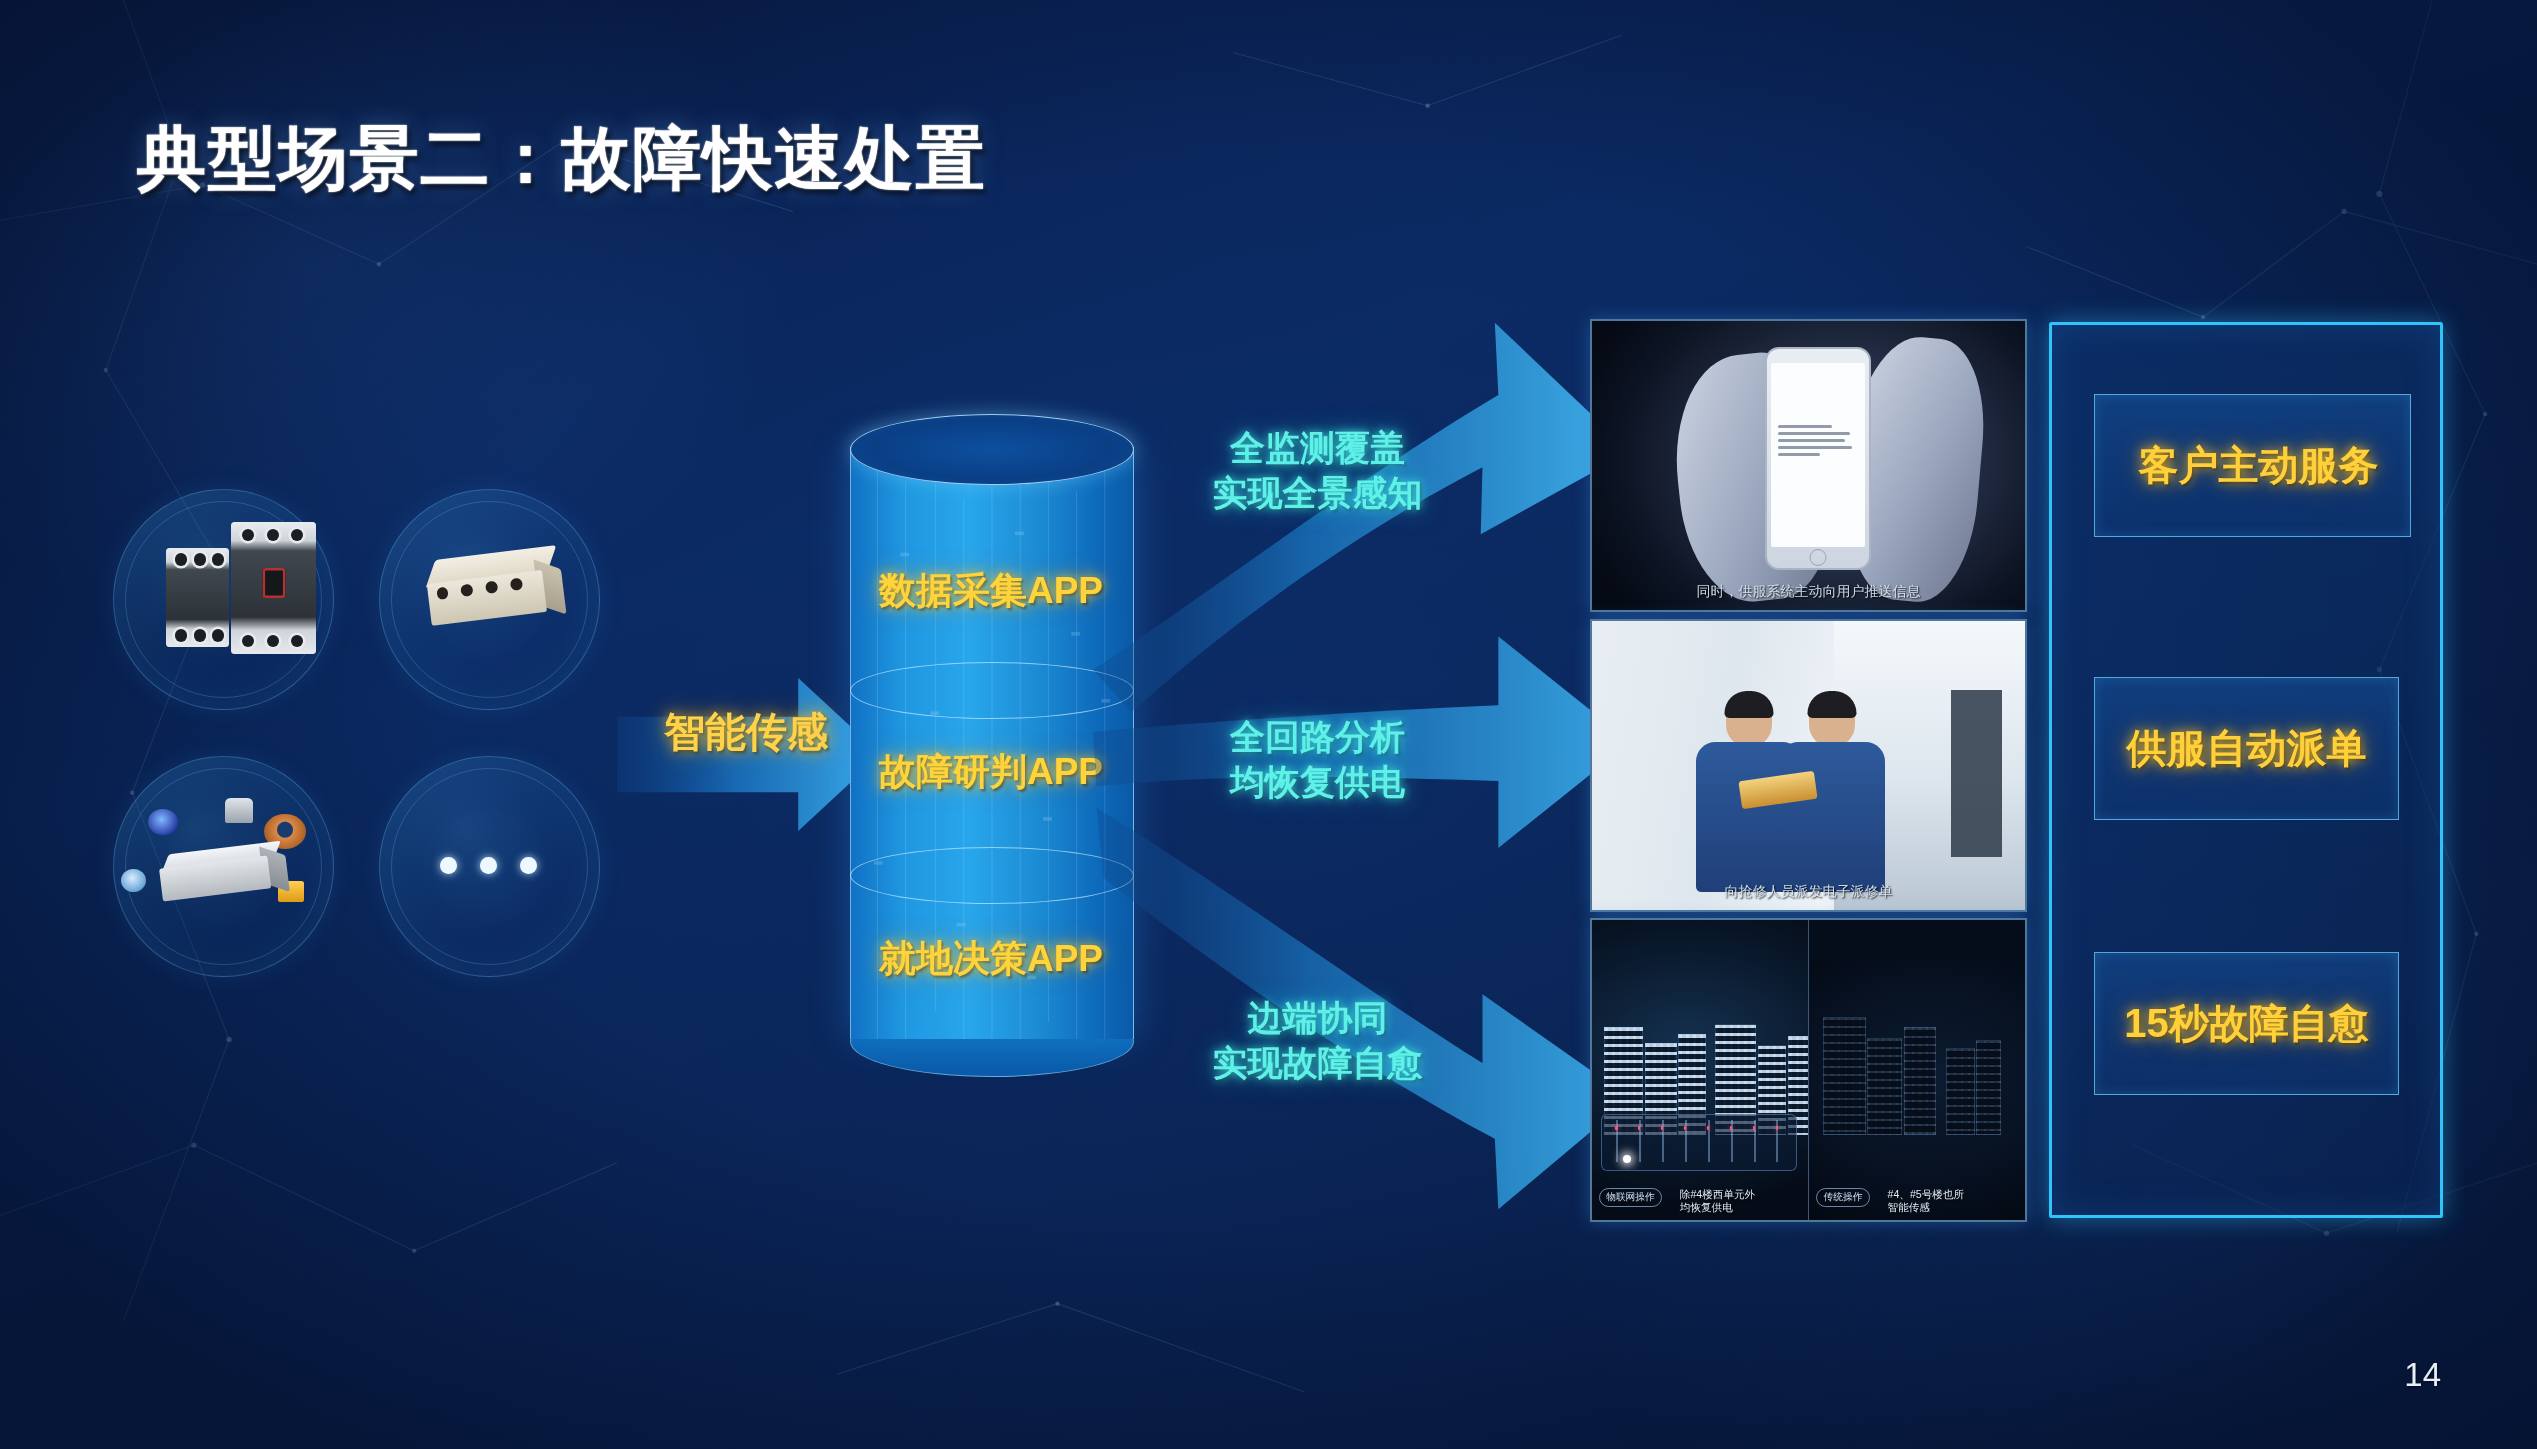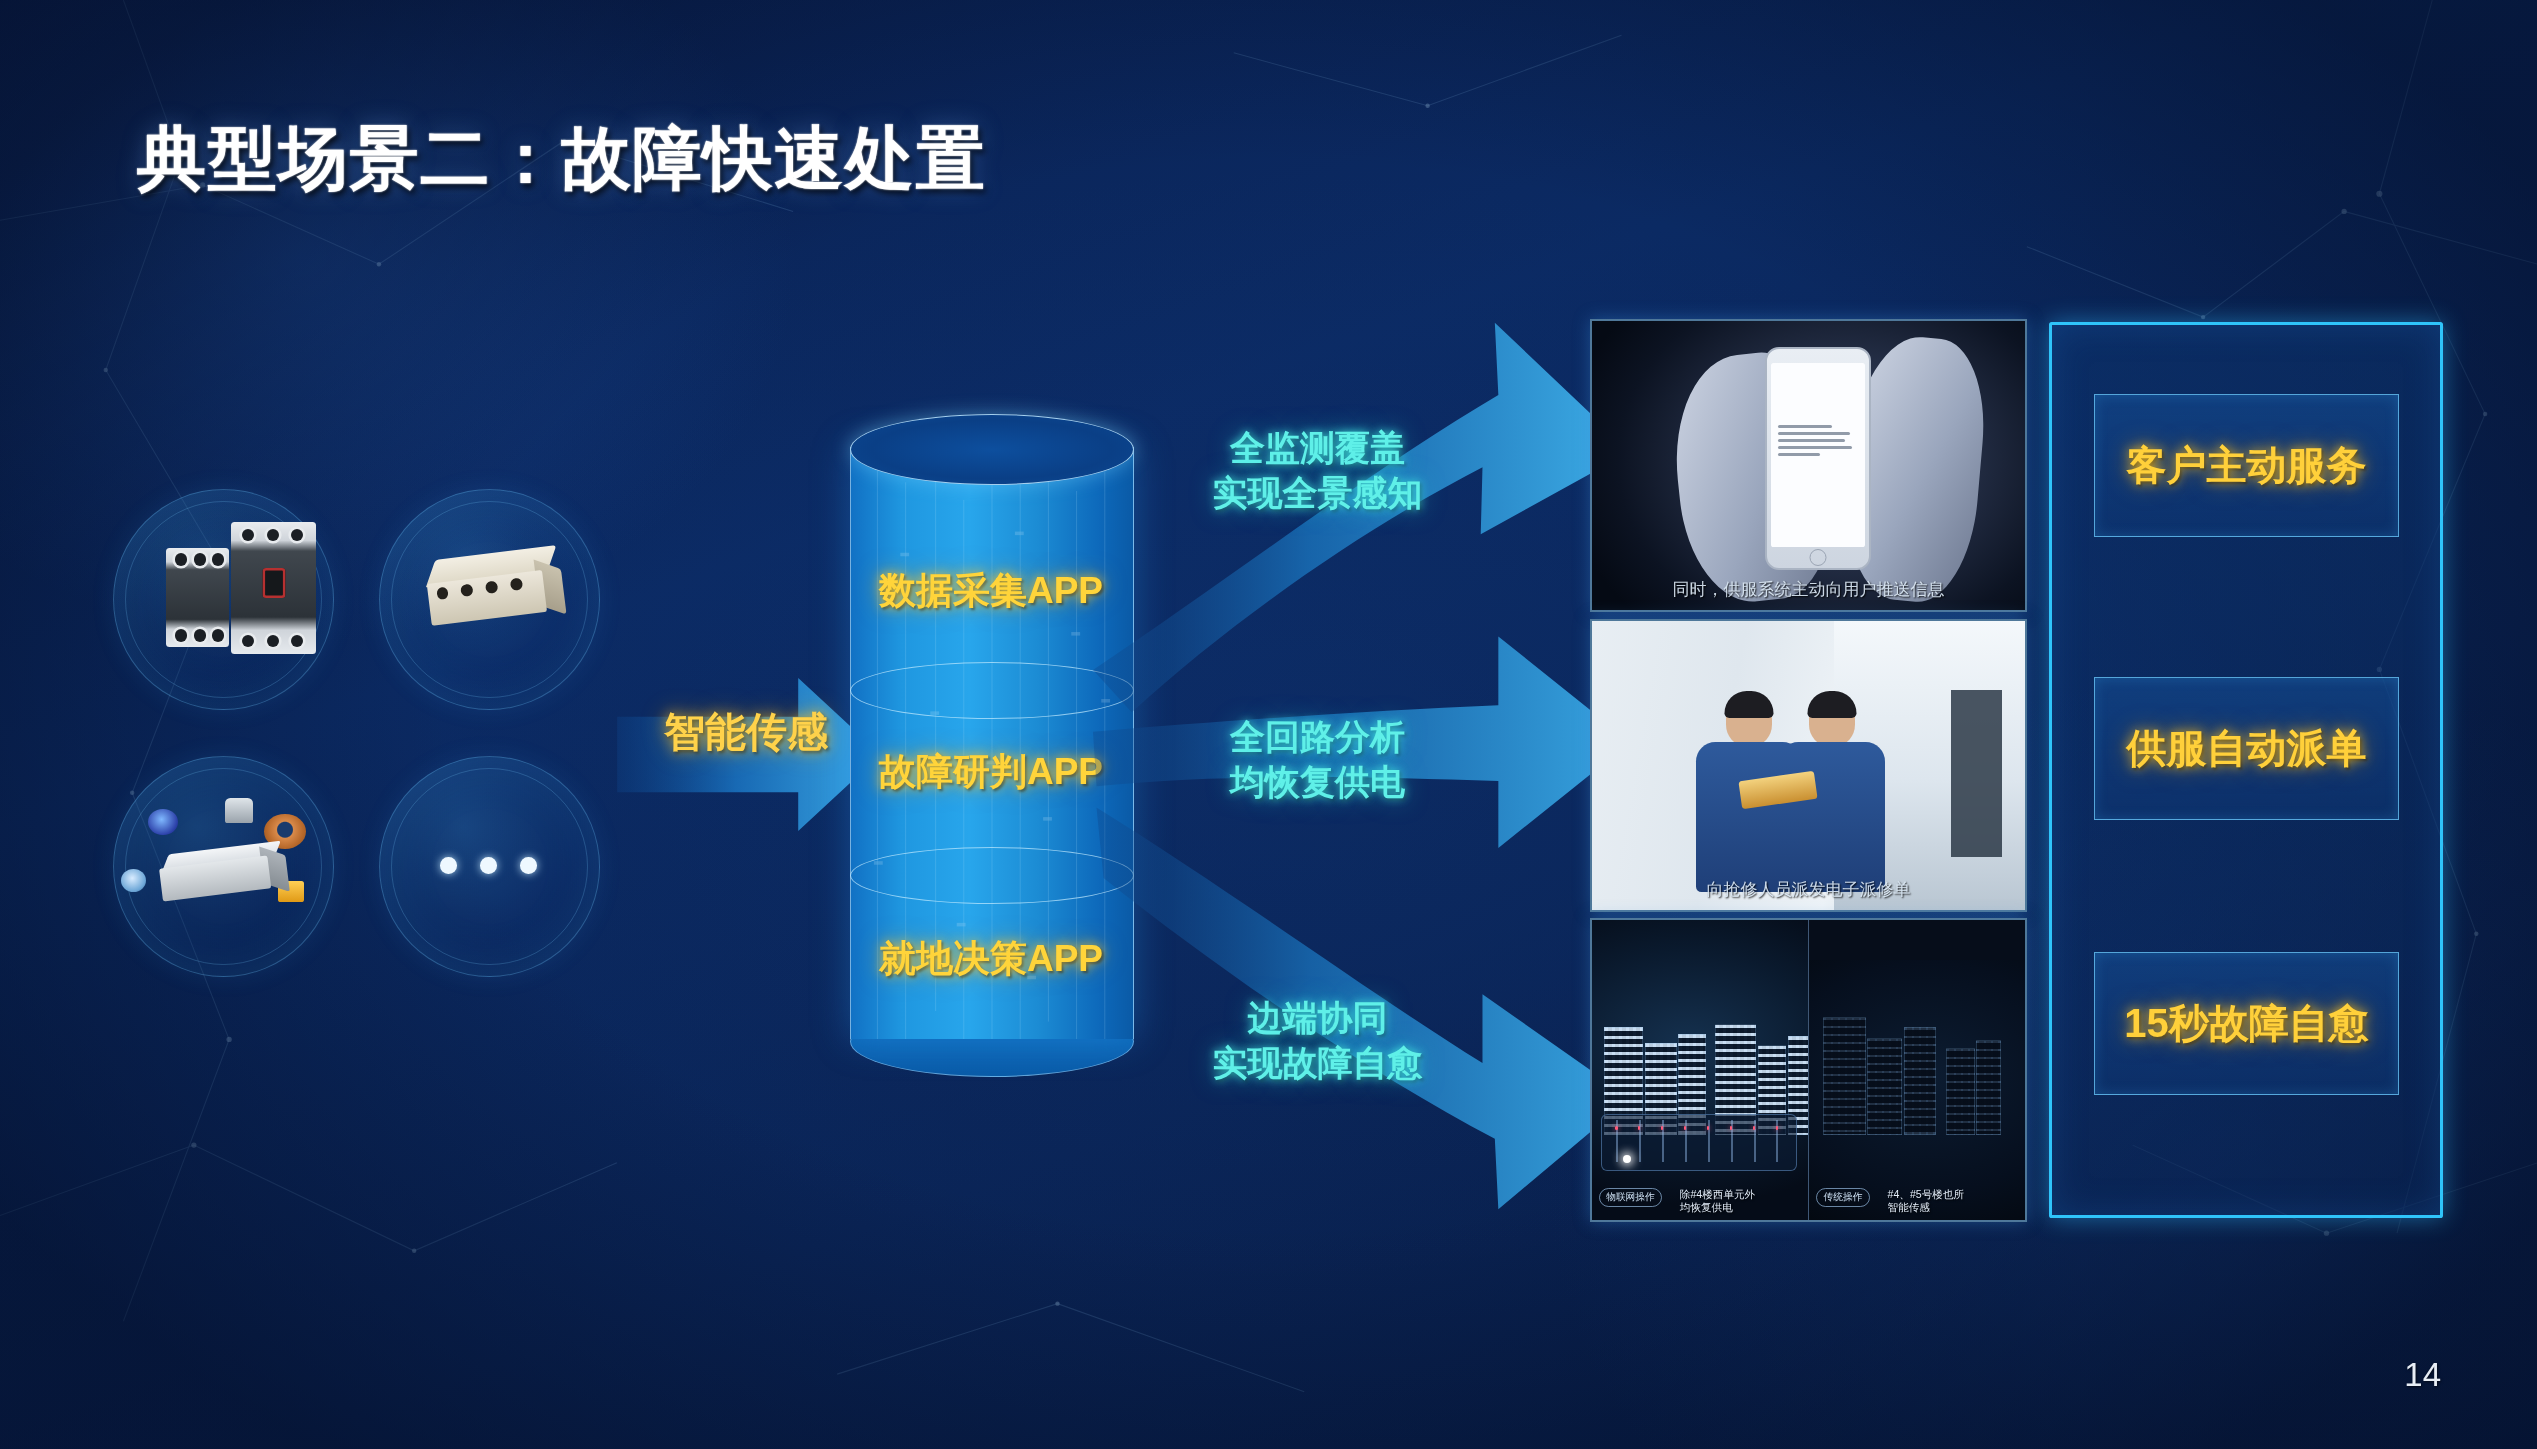--- a/index.html
+++ b/index.html
@@ -149,21 +149,21 @@
   .al2{left:1172px;top:715px;width:291px;}
   .al3{left:1172px;top:996px;width:291px;}
 
   
   .thumb{position:absolute;border:2.6px solid rgba(140,205,255,.55);
     box-shadow:0 0 16px rgba(60,150,230,.35);overflow:hidden;background:#05101f;}
   .t1{left:1590px;top:319px;width:433px;height:289px;}
   .t2{left:1590px;top:619px;width:433px;height:289px;}
   .t3{left:1590px;top:918px;width:433px;height:300px;}
   .cap{position:absolute;left:0;right:0;bottom:8.8px;text-align:center;
-    font-size:17px;color:#d9e6f2;text-shadow:0.9px 0.9px 1.8px #000;opacity:.92;}
+    font-size:14px;color:#d9e6f2;text-shadow:0.9px 0.9px 1.8px #000;opacity:.92;}
 
   
   .ph1{position:absolute;inset:0;background:
      radial-gradient(ellipse 282px 229px at 58% 48%, #43506b 0%, #232d44 45%, #0c1322 80%, #050a14 100%);}
   .hand{position:absolute;background:linear-gradient(115deg,#cfd6e4,#9aa6bd 55%,#6d7890);border-radius:48% 38% 40% 44%;}
   .hand-l{left:86px;top:33px;width:150px;height:247px;transform:rotate(-6deg);}
   .hand-r{left:256px;top:16px;width:132px;height:264px;transform:rotate(5deg);}
   .phone{position:absolute;left:173px;top:26.4px;width:102px;height:219px;border-radius:14px;
      background:linear-gradient(180deg,#e9eef4,#cdd5e0);border:2.6px solid #aab4c3;}
   .phone .scr{position:absolute;left:4.4px;top:14px;right:4.4px;bottom:21px;background:#fcfdff;border-radius:2.6px;}
@@ -219,21 +219,21 @@
     background:linear-gradient(180deg,rgba(12,52,112,.55),rgba(10,40,92,.45));
     box-shadow:0 0 23px rgba(50,190,255,.45), inset 0 0 35px rgba(30,110,200,.25);
   }
   .obox{
     position:absolute;left:42px;width:303px;height:141px;
     border:1.8px solid rgba(110,205,255,.75);
     background:linear-gradient(180deg,rgba(20,78,150,.55),rgba(14,56,120,.45));
     display:flex;align-items:center;justify-content:center;
     box-shadow:0 0 12.3px rgba(60,180,255,.22) inset;
   }
-  .ob1{top:69px;}
+  .ob1{top:69px;padding-left:12px;}
   .ob2{top:352px;}
   .ob3{top:627px;}
   .otxt{font-size:40px;font-weight:bold;color:#ffd03a;white-space:nowrap;
     text-shadow:0 0 10.6px rgba(255,196,30,.85),0 0 25px rgba(255,165,0,.5),1.8px 1.8px 2.6px rgba(0,0,0,.55);}
 
   .pageno{position:absolute;right:97px;bottom:55px;font-size:33px;color:#e8eef6;
     text-shadow:0.9px 0.9px 2.6px rgba(0,0,0,.6);}
 </style>
 </head>
 <body>

